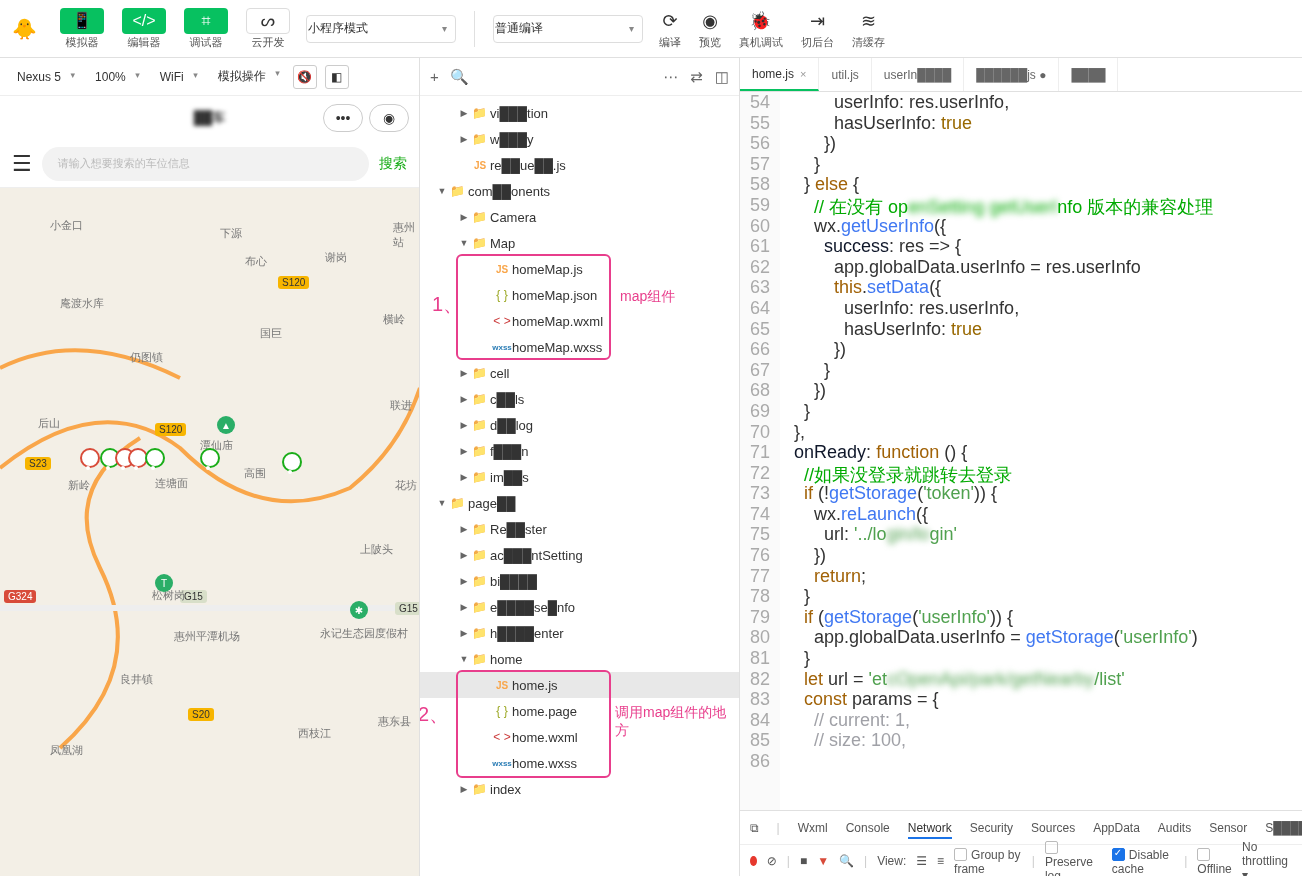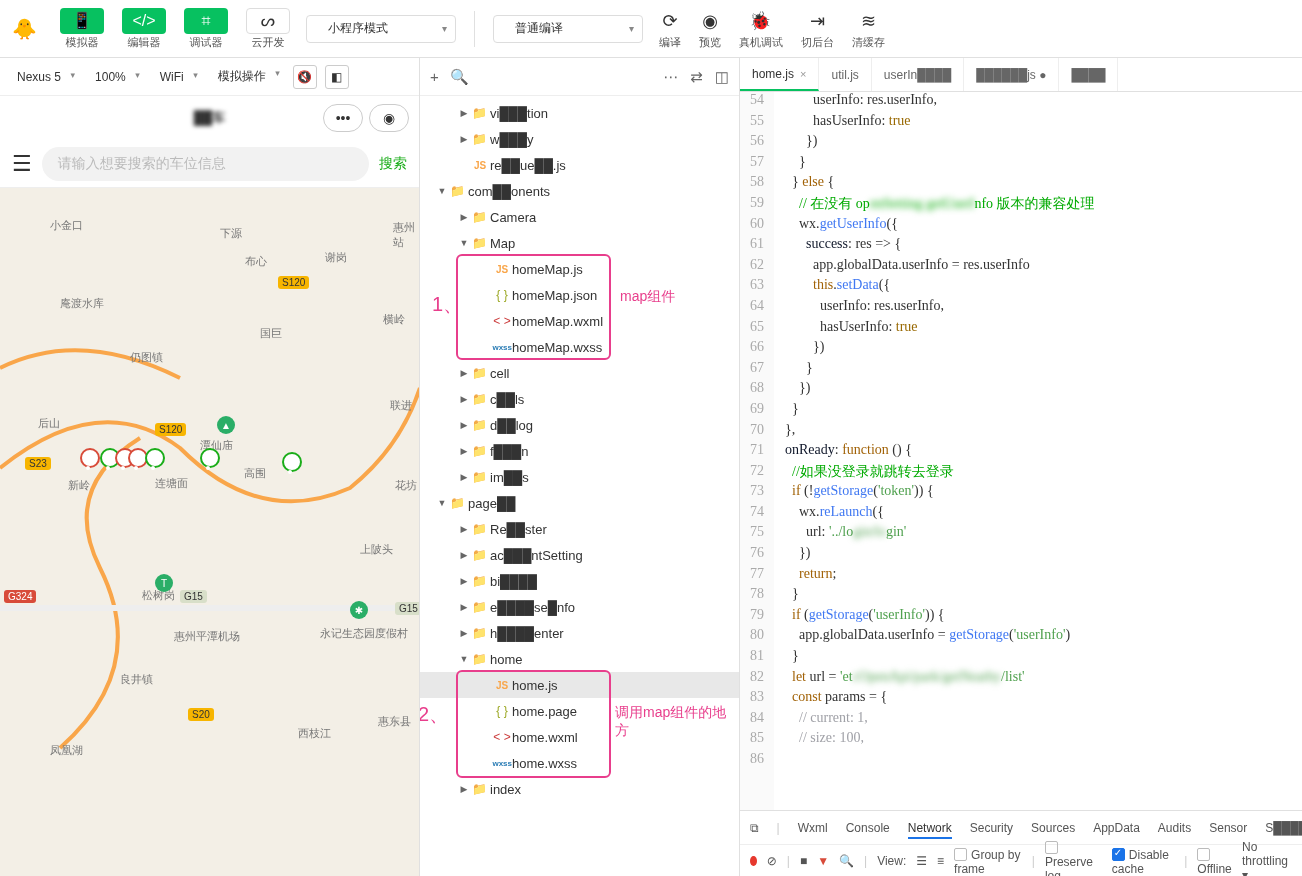--- a/index.html
+++ b/index.html
@@ -3,41 +3,41 @@
 <meta charset="utf-8">
 <style>
 * { box-sizing: border-box; margin: 0; padding: 0; }
 body { font-family: -apple-system, "PingFang SC", sans-serif; font-size: 13px; color: #333; background: #fff; overflow: hidden; width: 1302px; height: 876px; }
 .toolbar-top { height: 58px; display: flex; align-items: center; border-bottom: 1px solid #e0e0e0; padding: 0 10px; gap: 2px; }
 .tb-group { display: flex; flex-direction: column; align-items: center; margin: 0 8px; }
 .tb-btn { width: 44px; height: 26px; display: flex; align-items: center; justify-content: center; border-radius: 4px; font-size: 16px; color: #333; }
 .tb-btn.green { background: #07c160; color: #fff; }
 .tb-btn.white { background: #fff; border: 1px solid #ddd; }
 .tb-label { font-size: 11px; color: #555; margin-top: 1px; }
-.tb-sel { height: 28px; border: 1px solid #ddd; border-radius: 4px; padding: 0 22px 0 21px; font-size: 12px; display: flex; align-items: center; margin: 0 6px; background: #fff; position: relative; min-width: 150px; }
+.tb-sel { height: 28px; border: 1px solid #ddd; border-radius: 4px; padding: 0 22px 0 1px; font-size: 12px; display: flex; align-items: center; margin: 0 6px; background: #fff; position: relative; min-width: 150px; }
 .tb-sel::after { content: "▾"; position: absolute; right: 8px; color: #888; font-size: 10px; }
 .tb-icon-col { display: flex; flex-direction: column; align-items: center; margin: 0 8px; }
 .tb-icon { font-size: 18px; height: 26px; display: flex; align-items: center; }
 .vdiv { width: 1px; height: 36px; background: #e0e0e0; margin: 0 10px; }
 .logo { width: 30px; height: 30px; margin-right: 10px; display: flex; align-items: center; justify-content: center; font-size: 20px; }
 .main { display: flex; height: calc(100% - 58px); }
 .sim-col { width: 420px; border-right: 1px solid #e0e0e0; display: flex; flex-direction: column; }
 .sim-bar { height: 38px; display: flex; align-items: center; padding: 0 8px; gap: 6px; border-bottom: 1px solid #eee; font-size: 12px; }
 .sim-sel { padding: 3px 18px 3px 8px; border: 1px solid transparent; border-radius: 3px; position: relative; }
 .sim-sel::after { content: "▾"; position: absolute; right: 4px; font-size: 9px; color: #888; }
 .sim-iconbox { width: 24px; height: 24px; border: 1px solid #ccc; border-radius: 3px; display: flex; align-items: center; justify-content: center; font-size: 12px; margin-left: 2px; }
 .phone { flex: 1; background: #f5f5f5; display: flex; flex-direction: column; }
 .status-bar { height: 26px; display: flex; align-items: center; justify-content: space-between; padding: 0 10px; font-size: 12px; background: #fff; }
 .app-header { height: 44px; display: flex; align-items: center; justify-content: center; position: relative; background: #fff; }
 .app-title { font-weight: 600; filter: blur(2px); }
 .app-actions { position: absolute; right: 10px; display: flex; gap: 6px; }
 .pill { border: 1px solid #ccc; border-radius: 14px; height: 28px; min-width: 40px; display: flex; align-items: center; justify-content: center; font-size: 14px; }
 .search-row { height: 48px; display: flex; align-items: center; padding: 0 12px; gap: 10px; background: #fff; border-bottom: 1px solid #eee; }
 .menu-icon { font-size: 22px; }
-.search-box { flex: 1; background: #f2f2f2; border-radius: 18px; height: 34px; display: flex; align-items: center; padding: 0 16px; color: #bbb; font-size: 14px; text-align: right; }
+.search-box { flex: 1; background: #f2f2f2; border-radius: 18px; height: 34px; display: flex; align-items: center; padding: 0 16px; color: #bbb; font-size: 11px; text-align: right; }
 .search-btn { color: #1aad19; font-size: 14px; }
 .map { flex: 1; position: relative; background: #f3efe6; overflow: hidden; }
 .road { position: absolute; stroke: #f9a64a; fill: none; stroke-width: 4; }
 .highway-badge { position: absolute; background: #f7b500; color: #333; font-size: 10px; padding: 1px 4px; border-radius: 3px; }
 .red-badge { position: absolute; background: #d84b3a; color: #fff; font-size: 10px; padding: 1px 4px; border-radius: 3px; }
 .gray-badge { position: absolute; background: #d8dfc9; color: #333; font-size: 10px; padding: 1px 4px; border-radius: 3px; }
 .map-label { position: absolute; font-size: 11px; color: #777; }
 .pin { position: absolute; width: 18px; height: 22px; }
 .pin::before { content: ""; position: absolute; top: 0; left: 0; width: 16px; height: 16px; border: 2px solid; border-radius: 50%; }
 .pin::after { content: ""; position: absolute; bottom: 0; left: 6px; width: 4px; height: 4px; border-radius: 50%; }
@@ -49,31 +49,31 @@
 .tree-bar { height: 38px; display: flex; align-items: center; padding: 0 10px; gap: 12px; font-size: 15px; color: #666; border-bottom: 1px solid #eee; }
 .tree-bar .sp { flex: 1; }
 .tree { flex: 1; overflow: auto; font-size: 13px; color: #333; padding-top: 4px; position: relative; }
 .tree-row { display: flex; align-items: center; height: 26px; padding-right: 6px; cursor: default; }
 .tree-row.sel { background: #e8e8e8; }
 .tw { width: 12px; color: #666; font-size: 9px; text-align: center; }
 .fi { width: 20px; text-align: center; font-size: 12px; }
 .fi.js { color: #f9a64a; font-weight: bold; font-size: 10px; }
 .fi.json { color: #9ca825; }
 .fi.wxml { color: #cc3d3d; font-size: 12px; }
-.fi.wxss { color: #2b7db5; font-size: 8px; font-weight: bold; text-align: right; }
+.fi.wxss { color: #2b7db5; font-size: 8px; font-weight: bold; }
 .fld { color: #666; }
 .annot-box { position: absolute; border: 2px solid #e83e8c; border-radius: 6px; pointer-events: none; }
 .annot-num { position: absolute; color: #e83e8c; font-size: 20px; font-weight: 500; }
 .annot-text { position: absolute; color: #e83e8c; font-size: 14px; }
 .code-col { flex: 1; display: flex; flex-direction: column; min-width: 0; }
 .tabs { height: 34px; display: flex; align-items: stretch; border-bottom: 1px solid #e0e0e0; font-size: 12px; }
 .tab { padding: 0 12px; display: flex; align-items: center; gap: 6px; color: #666; border-right: 1px solid #eee; }
 .tab.active { color: #333; border-bottom: 2px solid #07c160; }
 .tab .x { color: #999; font-size: 11px; }
-.code-area { flex: 1; display: flex; overflow: auto; font-family: Liberation Serif, serif; font-size: 14px; min-height: 0; }
+.code-area { flex: 1; display: flex; overflow: auto; font-family: Liberation Sans, sans-serif; font-size: 18px; min-height: 0; }
 .gutter { background: #fafafa; color: #aaa; padding: 0 10px; text-align: right; user-select: none; }
 .gutter div { height: 20.6px; }
 .code { white-space: pre; padding-left: 4px; flex: 1; }
 .code div { height: 20.6px; }
 .k { color: #a16207; }
 .s { color: #50a14f; }
 .f { color: #4078f2; }
 .c { color: #a0a1a7; }
 .c2 { color: #0a0; }
 .p { color: #0f172a; }
@@ -181,21 +181,21 @@
         <div class="map-label" style="top:32px;left:393px">惠州站</div>
         <div class="map-label" style="top:162px;left:130px">仍图镇</div>
         <div class="map-label" style="top:124px;left:383px">横岭</div>
         <div class="map-label" style="top:228px;left:38px">后山</div>
         <div class="map-label" style="top:250px;left:200px">潭仙庙</div>
         <div class="map-label" style="top:290px;left:68px">新岭</div>
         <div class="map-label" style="top:288px;left:155px">连塘面</div>
         <div class="map-label" style="top:278px;left:244px">高围</div>
         <div class="map-label" style="top:290px;left:395px">花坊</div>
         <div class="map-label" style="top:354px;left:360px">上陂头</div>
-        <div class="map-label" style="top:400px;left:142px">松树岗</div>
+        <div class="map-label" style="top:400px;left:152px">松树岗</div>
         <div class="map-label" style="top:441px;left:174px">惠州平潭机场</div>
         <div class="map-label" style="top:438px;left:320px">永记生态园度假村</div>
         <div class="map-label" style="top:484px;left:120px">良井镇</div>
         <div class="map-label" style="top:210px;left:390px">联进</div>
         <div class="map-label" style="top:555px;left:50px">凤凰湖</div>
         <div class="map-label" style="top:538px;left:298px">西枝江</div>
         <div class="map-label" style="top:526px;left:378px">惠东县</div>
         <div class="poi-icon green" style="top:228px;left:217px">▲</div>
         <div class="poi-icon green" style="top:413px;left:350px">✱</div>
         <div class="poi-icon green" style="top:386px;left:155px">T</div>

